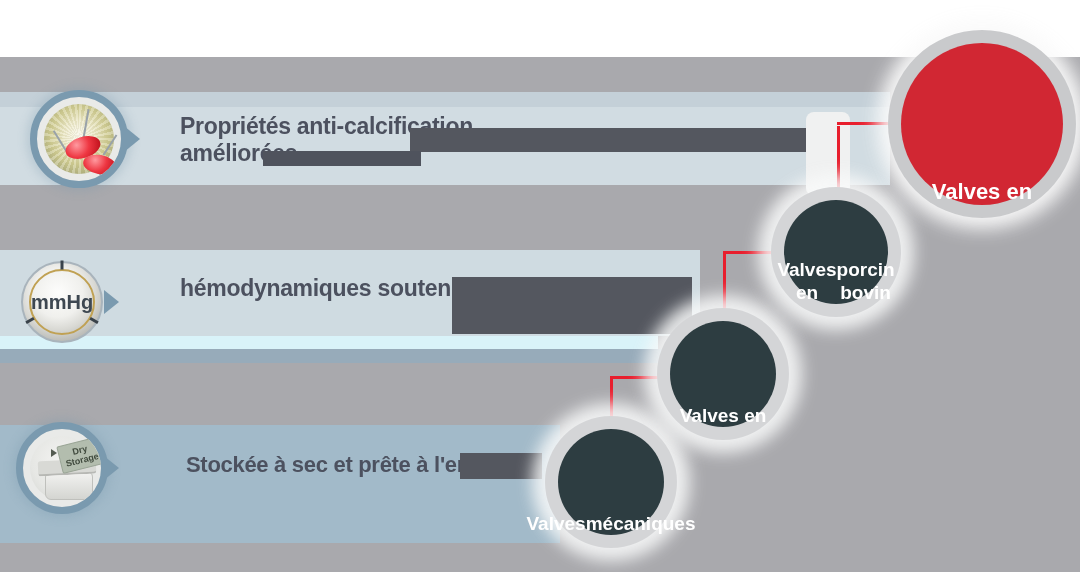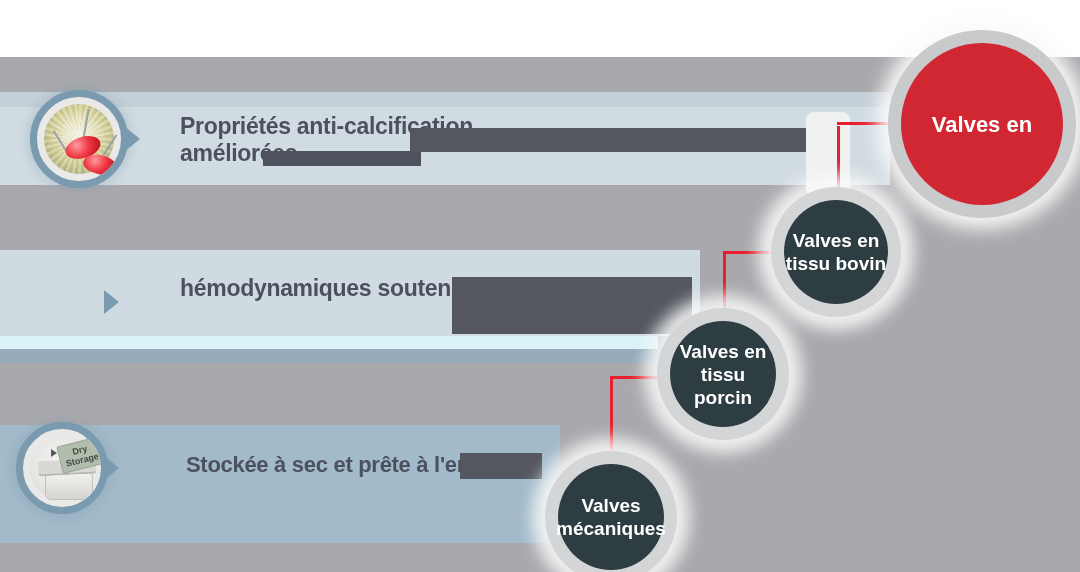--- a/index.html
+++ b/index.html
@@ -34,25 +34,25 @@
   .line{background:#e81e2d;z-index:6;}
   .l1v{left:610px;top:378px;width:3px;height:72px;}
   .l1h{left:610px;top:376px;width:64px;height:3px;}
   .l2v{left:723px;top:253px;width:3px;height:72px;}
   .l2h{left:723px;top:251px;width:70px;height:3px;}
   .l3v{left:837px;top:126px;width:3px;height:76px;}
   .l3h{left:837px;top:122px;width:72px;height:3px;}
   
   .node{
     z-index:7;border-radius:50%;background:#2d3d41;color:#ffffff;
-    display:flex;flex-direction:column;align-items:center;justify-content:center;
+    display:flex;flex-direction:row;align-items:flex-end;justify-content:center;
     text-align:center;font-weight:bold;font-size:19px;line-height:23px;
     box-shadow:0 0 0 13px #d4d5d7, 0 0 16px 26px rgba(248,249,249,0.88);
   }
-  .node1{left:558px;top:464px;width:106px;height:106px;}
+  .node1{left:558px;top:429px;width:106px;height:106px;}
   .node2{left:670px;top:321px;width:106px;height:106px;}
   .node3{left:784px;top:200px;width:104px;height:104px;}
   .node4{
     left:901px;top:43px;width:162px;height:162px;background:#d12733;
     font-size:22px;line-height:27px;
     box-shadow:0 0 0 13px #c9cacc, 0 0 18px 24px rgba(250,250,250,0.95);
   }
   
   .icon-wrap{z-index:7;border-radius:50%;}
   .icon-ring{position:absolute;inset:0;border-radius:50%;border:7px solid #7a9aaf;
@@ -141,44 +141,51 @@
   <div class="abs line l2h"></div>
   <div class="abs line l3v"></div>
   <div class="abs line l3h"></div>
 
   <div class="abs node node1">
     <span>Valves</span>
     <span>mécaniques</span>
   </div>
   <div class="abs node node2">
     <span>Valves en</span>
-    <span>tissu porcin</span>
   </div>
   <div class="abs node node3">
     <span>Valves en</span>
-    <span>tissu bovin</span>
+    <span>porcin bovin</span>
   </div>
   <div class="abs node node4">
     <span>Valves en</span>
   </div>
 
   <div class="abs icon-wrap icon1">
     <div class="icon-ring">
       <div class="leaflet-bg"></div>
       <div class="streaks"></div>
       <div class="strut strut1"></div>
       <div class="strut strut2"></div>
       <div class="strut strut3"></div>
       <div class="strut strut4"></div>
       <div class="leaf leaf1"></div>
       <div class="leaf leaf2"></div>
     </div>
   </div>
   <div class="abs tip tip1"></div>
 
+  <div class="abs icon-wrap icon2">
+    <div class="gauge-face"></div>
+    <div class="gauge-gold"></div>
+    <div class="tick tick12"></div>
+    <div class="tick tick4"></div>
+    <div class="tick tick8"></div>
+    <div class="gauge-label">mmHg</div>
+  </div>
   <div class="abs tip tip2"></div>
 
   <div class="abs icon-wrap icon3">
     <div class="icon-ring">
       <div class="ds-bg"></div>
       <div class="ds-body"></div>
       <div class="ds-lid"></div>
       <div class="ds-tag">Dry Storage</div>
       <div class="ds-arrow"></div>
     </div>

